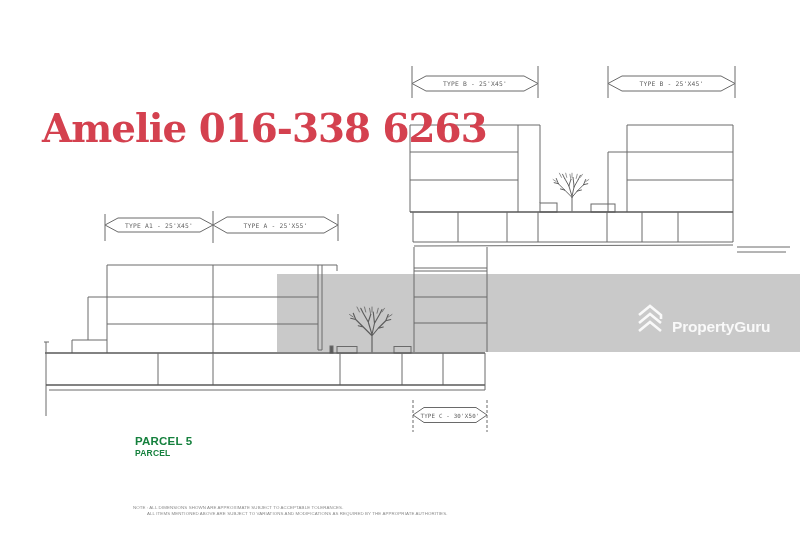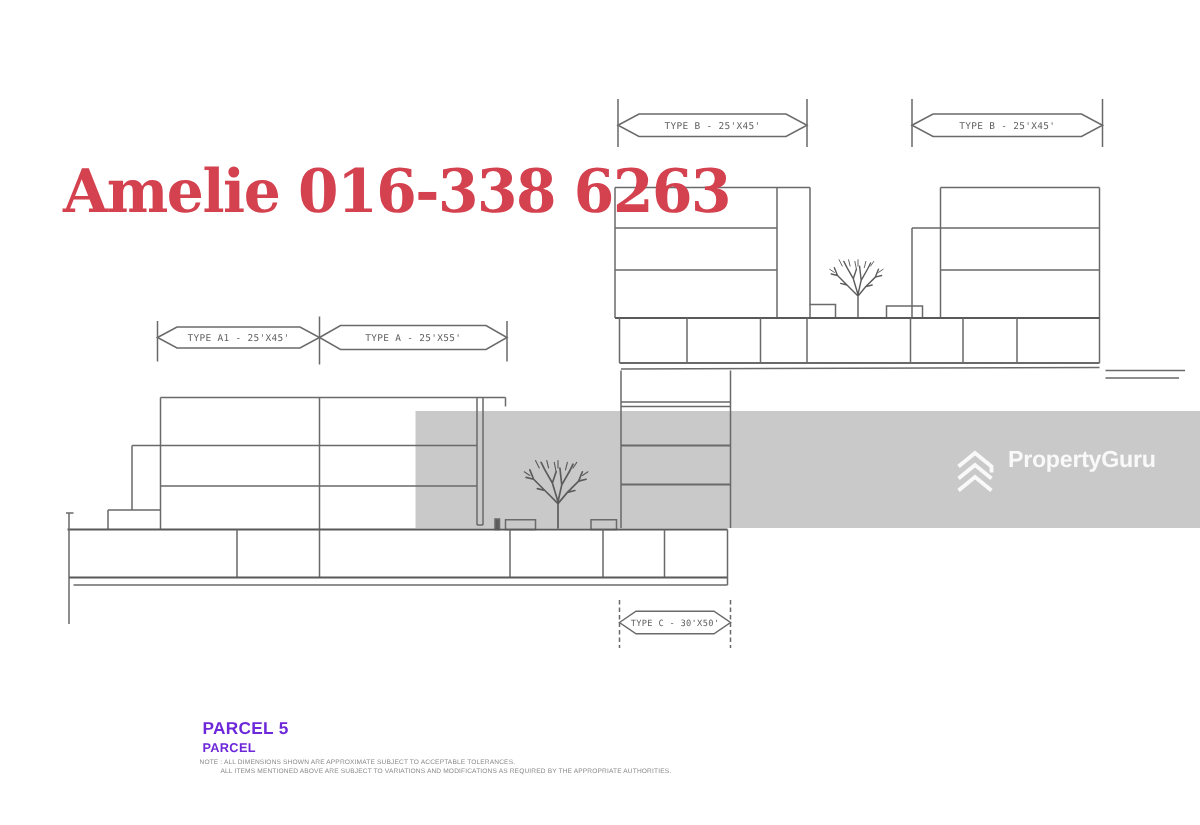--- a/index.html
+++ b/index.html
@@ -8,34 +8,34 @@
     font-family:"Liberation Sans",sans-serif;
   }
   .abs{position:absolute;}
   #watermark-band{
     left:277px;top:274px;width:523px;height:78px;
     background:#c9c9c9;z-index:1;
   }
   #drawing-svg{left:0;top:0;z-index:2;}
   #pg-logo{
     left:636px;top:298px;width:150px;height:38px;z-index:3;
-    display:flex;align-items:flex-start;gap:6px;
+    display:flex;align-items:flex-end;gap:6px;
   }
   #pg-logo-text{
     color:rgba(255,255,255,0.88);font-size:15.5px;font-weight:700;
     letter-spacing:-0.2px;
   }
   #agent-overlay{
     left:42px;top:104px;z-index:4;
     font-family:"DejaVu Serif",serif;font-weight:700;
     font-size:40px;color:#d4414f;letter-spacing:-1px;
     transform:scaleX(0.97);transform-origin:left;
     white-space:nowrap;
   }
-  #title-block{left:135px;top:435px;z-index:4;color:#6d28d9;margin-top:45px;}
+  #title-block{left:135px;top:435px;z-index:4;color:#15803d;}
   #title-line{font-size:11.5px;font-weight:700;letter-spacing:0.2px;}
   #subtitle-line{font-size:8.5px;font-weight:700;margin-top:1px;letter-spacing:0.2px;}
   #notes-block{
     left:133px;top:505px;z-index:4;color:#8a8a8a;
     font-size:4.4px;line-height:5.6px;letter-spacing:0.1px;white-space:nowrap;
   }
   #note-line2{margin-left:14px;}
   svg text{
     font-family:"DejaVu Sans Mono",monospace;fill:#5f5f5f;
   }

